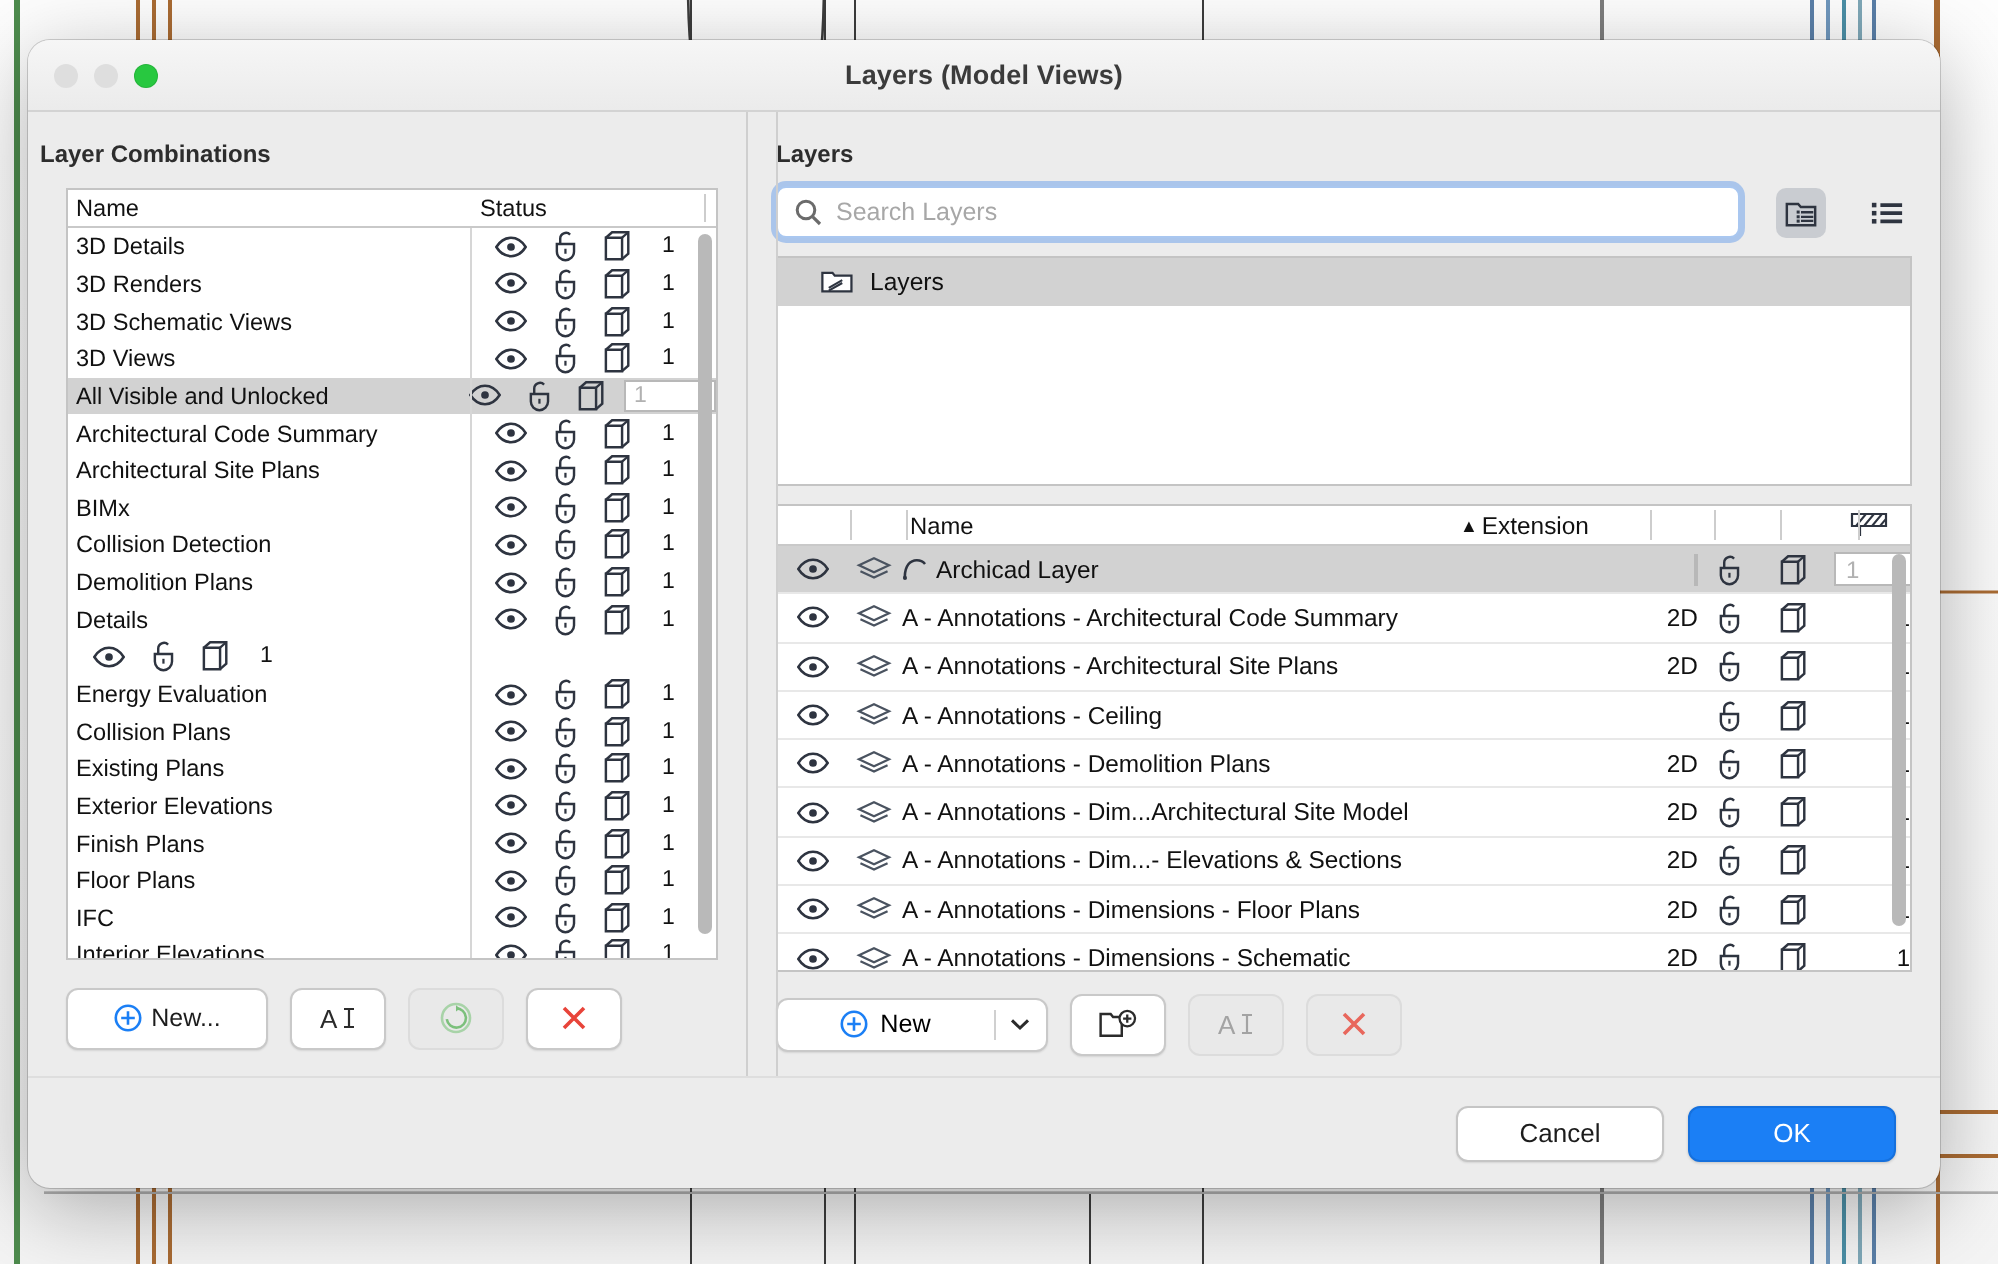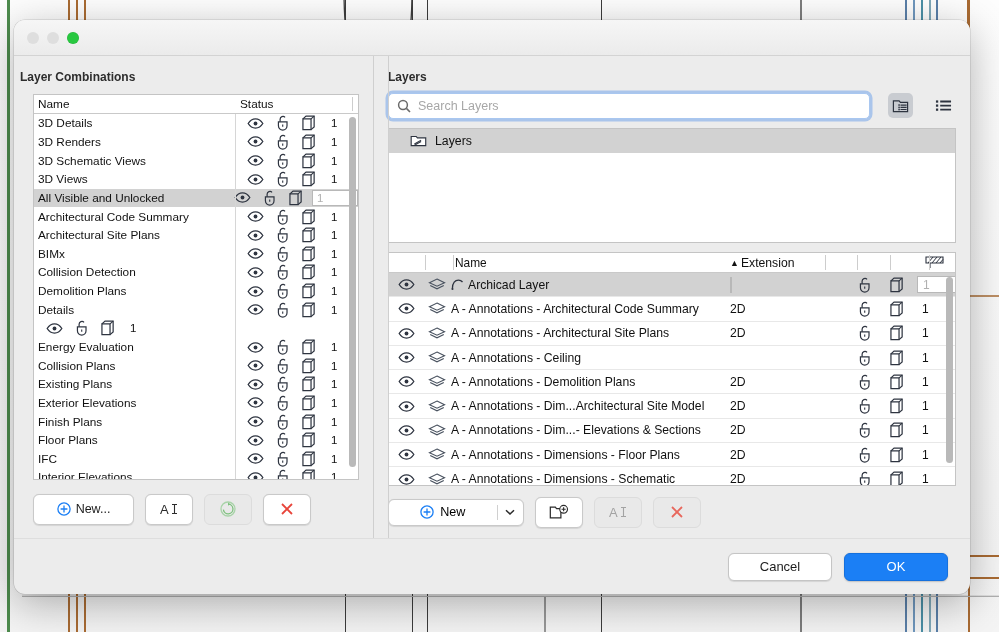--- a/index.html
+++ b/index.html
@@ -105,21 +105,21 @@
     box-shadow: 0 .5px 1px rgba(0,0,0,.10);
     display: flex; align-items: center; justify-content: center; gap: 5px;
     font-size: 12.5px; color: #1c1c1c; height: 31px; cursor: default;
   }
   .btn.flat { background: #e9e9e9; border-color: #dcdcdc; box-shadow: none; }
   .btn.wide { width: 101px; }
   .btn.sq { width: 48px; }
 
   
   #lay-head { padding: 14px 0 9px 14px; }
-  #search-row { display: flex; align-items: flex-start; gap: 18px; padding: 0 14px 0 14px; }
+  #search-row { display: flex; align-items: flex-end; gap: 18px; padding: 0 14px 0 14px; }
   #search-box {
     flex: 1; height: 26px;
     background: #fff; border-radius: 5px;
     border: 1px solid #a9c7f0;
     box-shadow: 0 0 0 2.5px rgba(116,165,235,.55);
     display: flex; align-items: center; padding: 0 8px; gap: 7px;
   }
   #search-box input {
     border: 0; outline: 0; background: transparent; flex: 1;
     font-family: inherit; font-size: 12.5px; color: #1c1c1c;
@@ -145,21 +145,21 @@
     margin: 9px 14px 0 14px;
     background: #fff; border: .5px solid #c4c4c4;
     flex: 1; min-height: 0; display: flex; flex-direction: column;
     position: relative; overflow: hidden;
   }
   #lay-colhead {
     height: 20px; flex: 0 0 20px; display: flex; align-items: center;
     border-bottom: .5px solid #c9c9c9; font-size: 11.9px; color: #111;
     position: relative; background: #fff;
   }
-  #lay-rows { flex: 1; overflow: hidden; position: relative; }
+  #lay-rows { flex: 1; overflow: hidden; position: relative; text-align: right; }
   .lay-row {
     height: 24.3px; display: flex; align-items: center; font-size: 12.2px; color: #111;
     border-bottom: .5px solid #e8e8e8; position: relative;
   }
   .lay-row.sel { background: #d2d2d2; }
   .c-eye  { width: 34px; display: flex; justify-content: center; }
   .c-lyr  { width: 28px; display: flex; justify-content: center; }
   .c-name { flex: 1; min-width: 0; white-space: nowrap; overflow: hidden;
             display: flex; align-items: center; gap: 4px; }
   .c-ext  { width: 86px; padding-left: 1px; font-size: 12.2px; }
@@ -233,20 +233,21 @@
 </div>
 
 <div id="dialog">
 
   <div id="titlebar">
     <div class="traffic">
       <div class="tl close"></div>
       <div class="tl min"></div>
       <div class="tl max"></div>
     </div>
+    <div id="win-title">Layers (Model Views)</div>
   </div>
 
   <div id="panes">
 
     <div id="pane-left">
       <div id="lc-head">
         <div class="pane-title">Layer Combinations</div>
       </div>
 
       <div id="lc-table-wrap">

